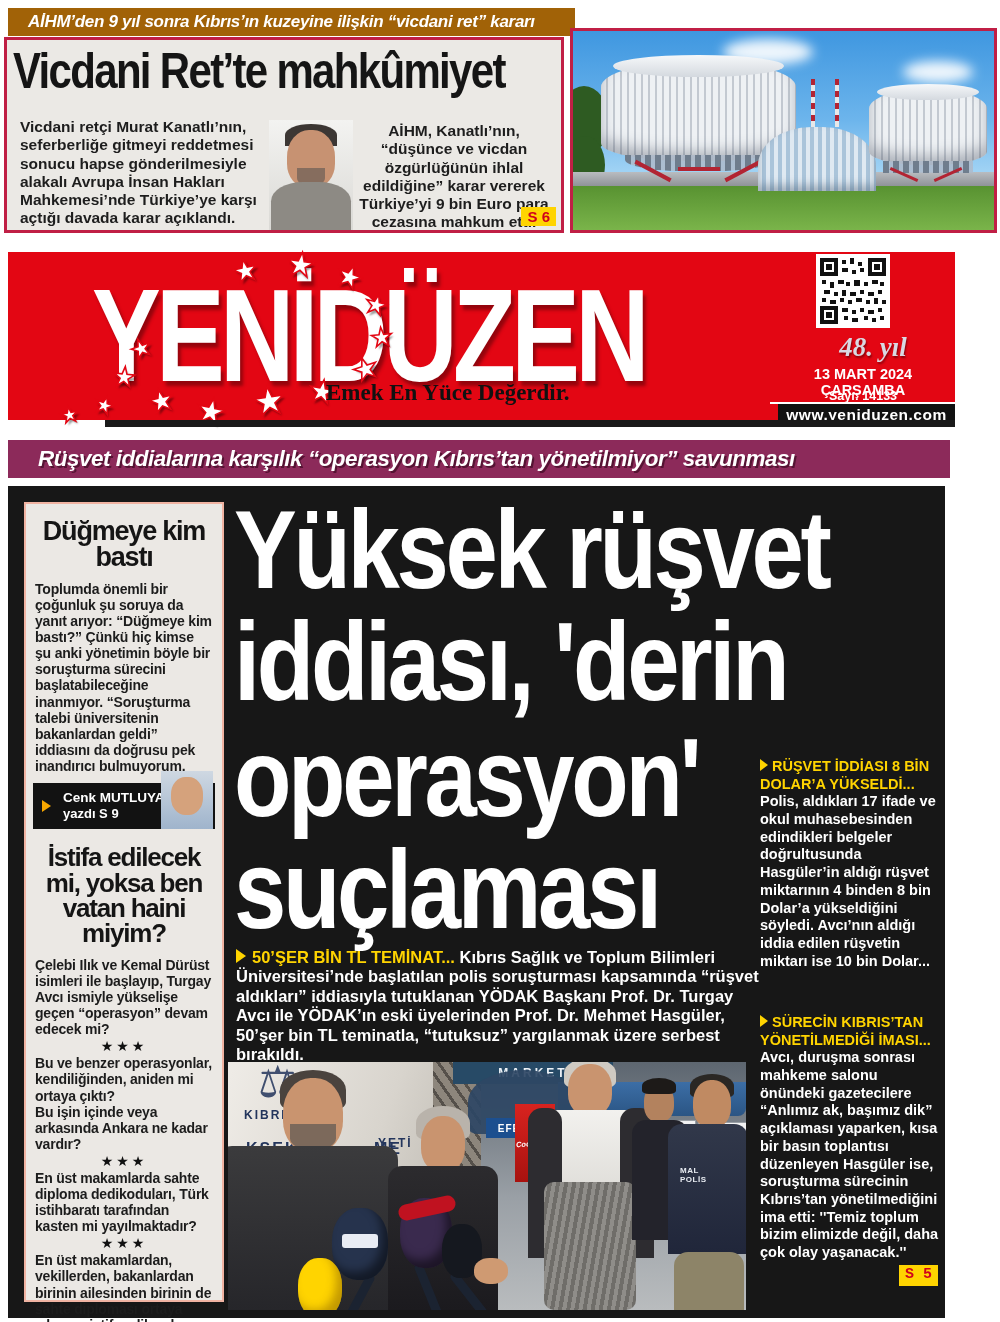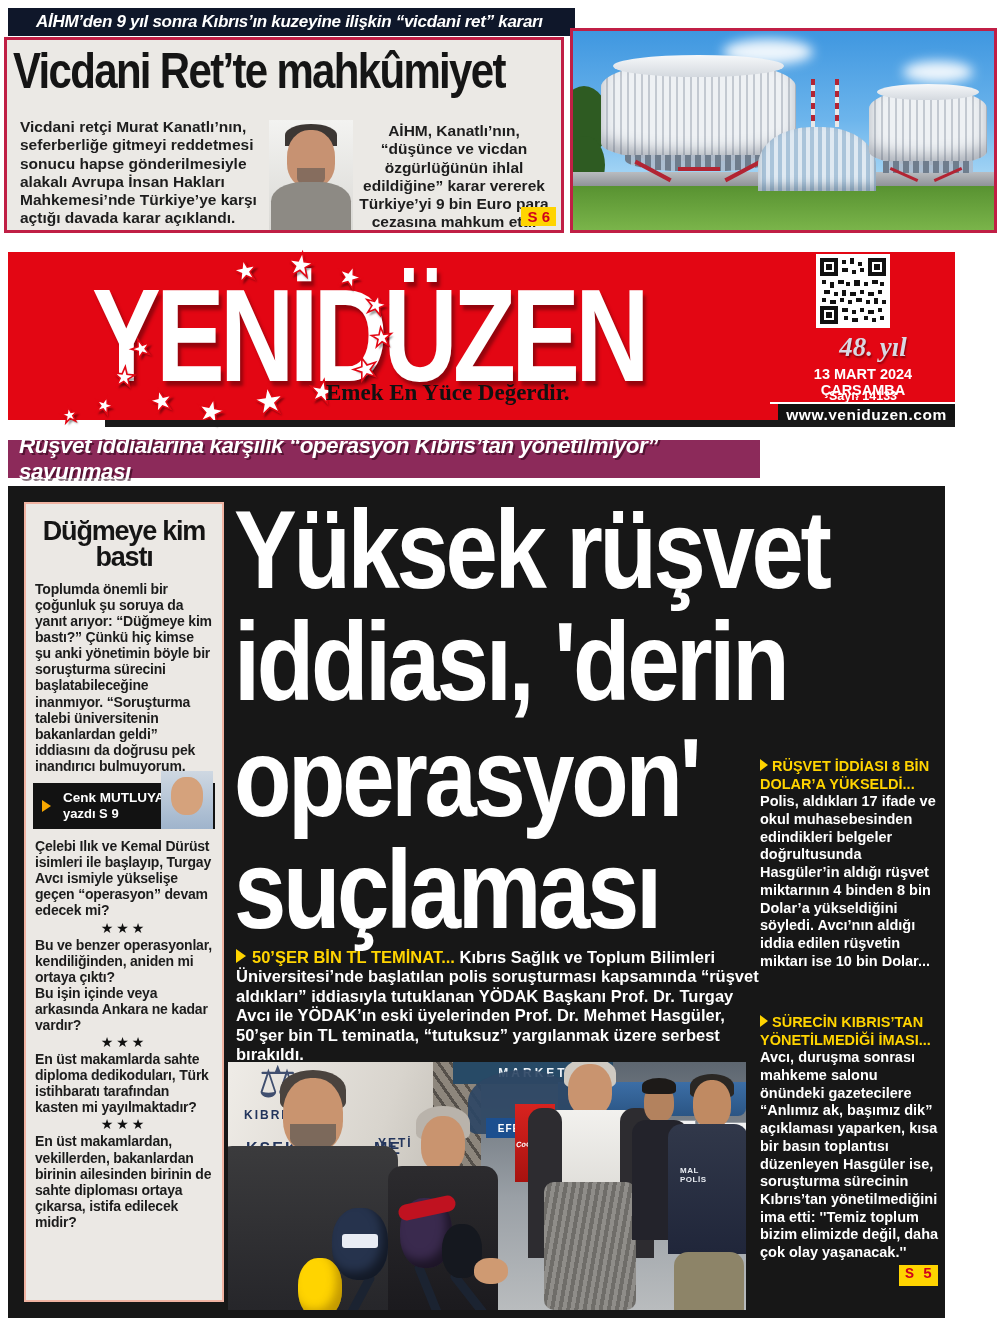--- a/index.html
+++ b/index.html
@@ -2,22 +2,22 @@
 <html><head>
 <meta charset="utf-8">
 <style>
   html,body{margin:0;padding:0;background:#fff;}
   #page{position:relative;width:1000px;height:1322px;background:#fff;overflow:hidden;
         font-family:"Liberation Sans",sans-serif;}
   .abs{position:absolute;}
   .cond{display:inline-block;transform:scaleX(.84);transform-origin:0 50%;white-space:nowrap;}
 
   
-  .kicker{left:8px;top:8px;width:567px;height:28px;background:#0f172a;color:#fff;
-          display:flex;align-items:center;padding-left:28px;box-sizing:border-box;}
+  .kicker{left:8px;top:8px;width:567px;height:28px;background:#a16207;color:#fff;
+          display:flex;align-items:center;padding-left:20px;box-sizing:border-box;}
   .kicker span{font-style:italic;font-weight:800;font-size:17px;letter-spacing:-.3px;}
   .top-box{left:4px;top:37px;width:560px;height:196px;background:#ebe9e5;border:3px solid #c01f45;box-sizing:border-box;}
   .top-headline{left:6px;top:2px;color:#151515;font-weight:900;font-size:50px;letter-spacing:-2px;}
   .top-lead-left{left:13px;top:78px;width:252px;font-weight:800;font-size:15.5px;line-height:1.18;color:#1d1d1d;}
   .top-lead-right{left:348px;top:82px;width:198px;font-weight:800;font-size:15.5px;line-height:1.18;
                   color:#1d1d1d;text-align:center;}
   .pageref{background:#ffd400;color:#d0001c;font-weight:900;font-size:15px;padding:1px 6px;}
   .ref6{right:5px;bottom:4px;}
   
   .portrait{left:262px;top:80px;width:84px;height:110px;background:linear-gradient(#f3f3f1,#dad9d5);overflow:hidden;}
@@ -63,21 +63,21 @@
   .mh-year{position:absolute;left:780px;top:80px;width:170px;text-align:center;color:#d9d9e2;
            font-family:"Liberation Serif",serif;font-style:italic;font-weight:700;font-size:27px;
            text-shadow:1px 2px 2px rgba(0,0,0,.4);}
   .mh-date{position:absolute;left:762px;top:114px;width:186px;text-align:center;color:#fff;font-weight:800;font-size:14.5px;
            border-bottom:2px solid #fff;padding-bottom:4px;}
   .mh-issue{position:absolute;left:762px;top:137px;width:186px;text-align:center;color:#fff;font-weight:700;font-size:12.5px;}
   .mh-url{position:absolute;left:770px;top:152px;width:177px;height:22px;background:#111;color:#fff;font-weight:800;
           font-size:15.5px;display:flex;align-items:center;justify-content:center;letter-spacing:.5px;}
 
   
-  .strap{left:8px;top:440px;width:752px;height:38px;background:#8c2a5a;display:flex;align-items:center;padding-left:11px;box-sizing:border-box;}
+  .strap{left:8px;top:440px;width:942px;height:38px;background:#8c2a5a;display:flex;align-items:center;padding-left:30px;box-sizing:border-box;}
   .strap span{color:#fff;font-style:italic;font-weight:900;font-size:22.5px;letter-spacing:-.5px;
               text-shadow:2px 2px 0 rgba(40,0,20,.55);}
 
   
   .mainblk{left:8px;top:486px;width:937px;height:832px;background:#171717;}
 
   
   .sidebar{position:absolute;left:16px;top:16px;width:200px;height:800px;background:#ebe8e4;
            border:2px solid #f0b3a2;box-sizing:border-box;padding:6px 9px;}
   .sb-title{font-weight:900;color:#151515;text-align:center;font-size:27px;line-height:.98;letter-spacing:-1.2px;margin:8px 0 10px;}
@@ -275,20 +275,21 @@
       <div class="sb-body">Toplumda önemli bir çoğunluk şu soruya da yanıt arıyor: “Düğmeye kim bastı?” Çünkü hiç kimse şu anki yönetimin böyle bir soruşturma sürecini başlatabileceğine inanmıyor. “Soruşturma talebi üniversitenin bakanlardan geldi” iddiasını da doğrusu pek inandırıcı bulmuyorum.</div>
       <div class="byline">
         <span class="arrow-icon"></span>
         <span class="bl1">Cenk MUTLUYAKALI</span>
         <span class="bl2">yazdı S 9</span>
         <span class="blphoto" style="background:linear-gradient(#cfd8e2,#9fb4cc);">
           <span class="blface"></span>
         </span>
       </div>
 
+      <div class="sb-title" style="font-size:26px;margin-top:16px;">İstifa edilecek mi, yoksa ben vatan haini miyim?</div>
       <div class="sb-body">Çelebi Ilık ve Kemal Dürüst isimleri ile başlayıp, Turgay Avcı ismiyle yükselişe geçen “operasyon” devam edecek mi?</div>
       <div class="starsrow">★★★</div>
       <div class="sb-body">Bu ve benzer operasyonlar, kendiliğinden, aniden mi ortaya çıktı?</div>
       <div class="sb-body">Bu işin içinde veya arkasında Ankara ne kadar vardır?</div>
       <div class="starsrow">★★★</div>
       <div class="sb-body">En üst makamlarda sahte diploma dedikoduları, Türk istihbaratı tarafından kasten mi yayılmaktadır?</div>
       <div class="starsrow">★★★</div>
       <div class="sb-body">En üst makamlardan, vekillerden, bakanlardan birinin ailesinden birinin de sahte diploması ortaya çıkarsa, istifa edilecek midir?</div>
 
     </div>

